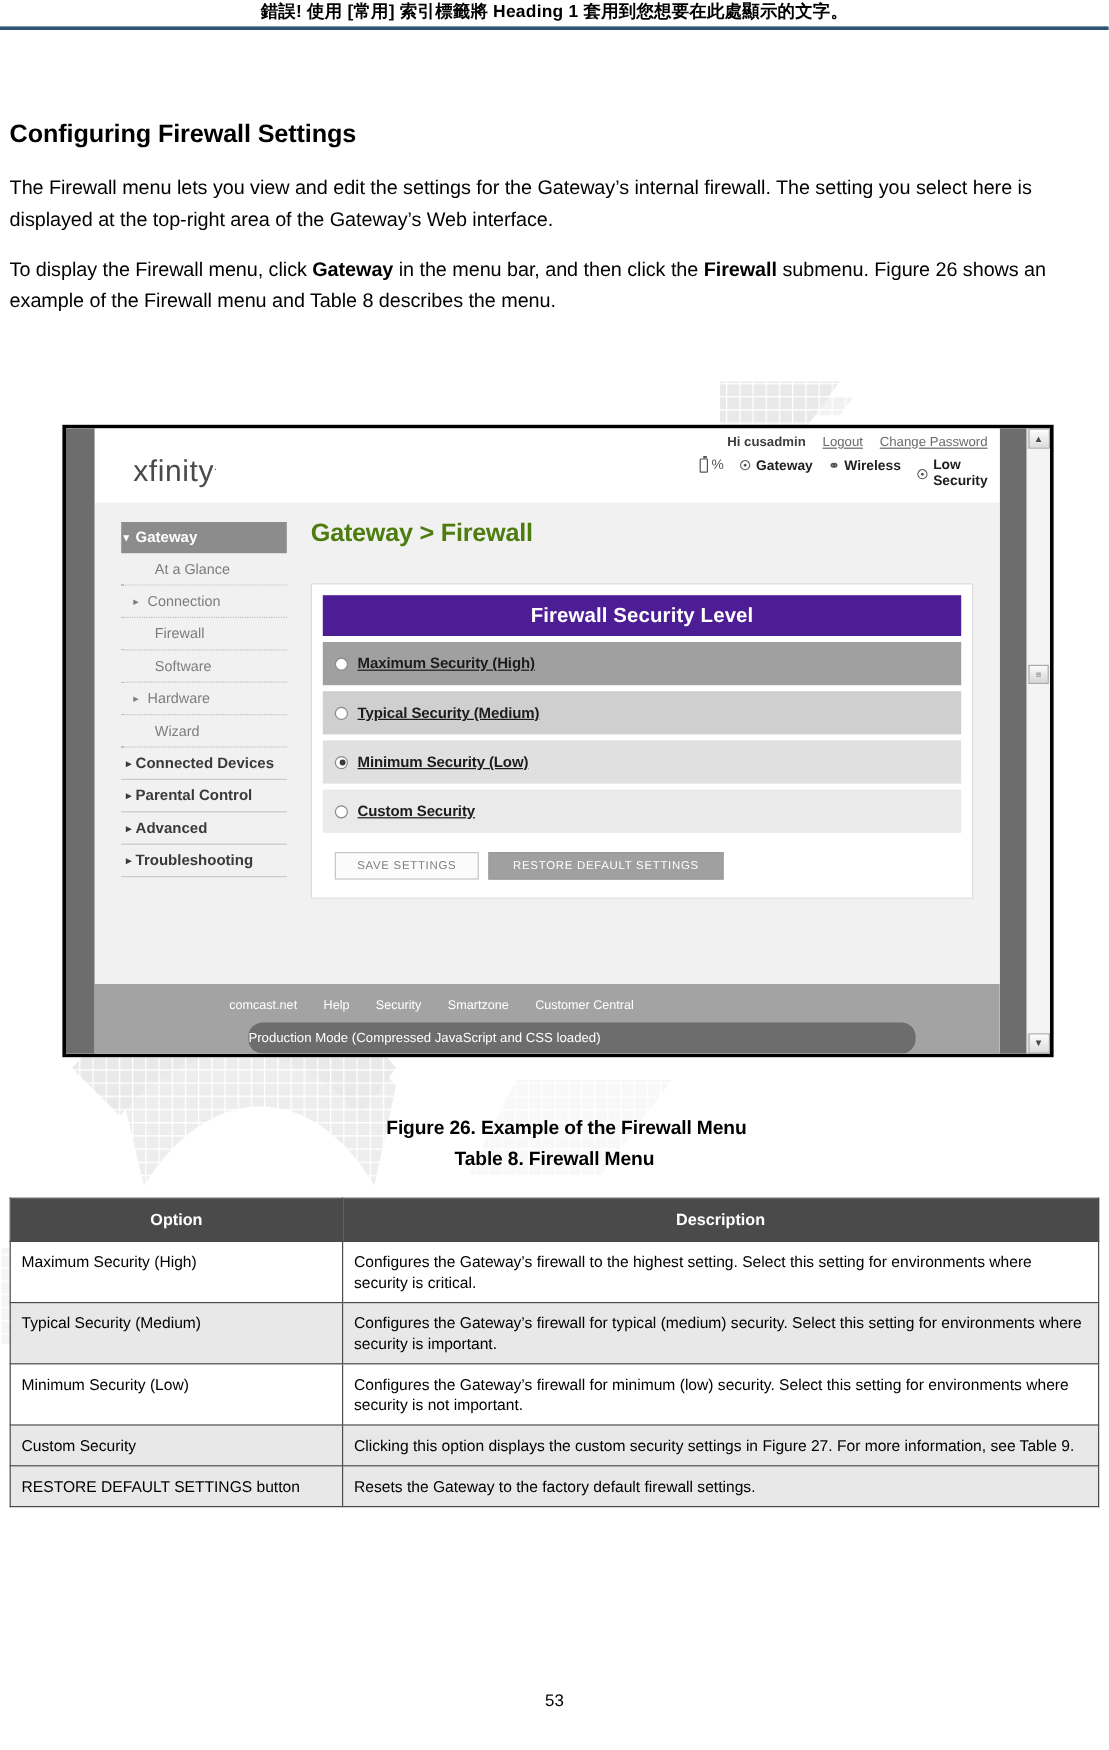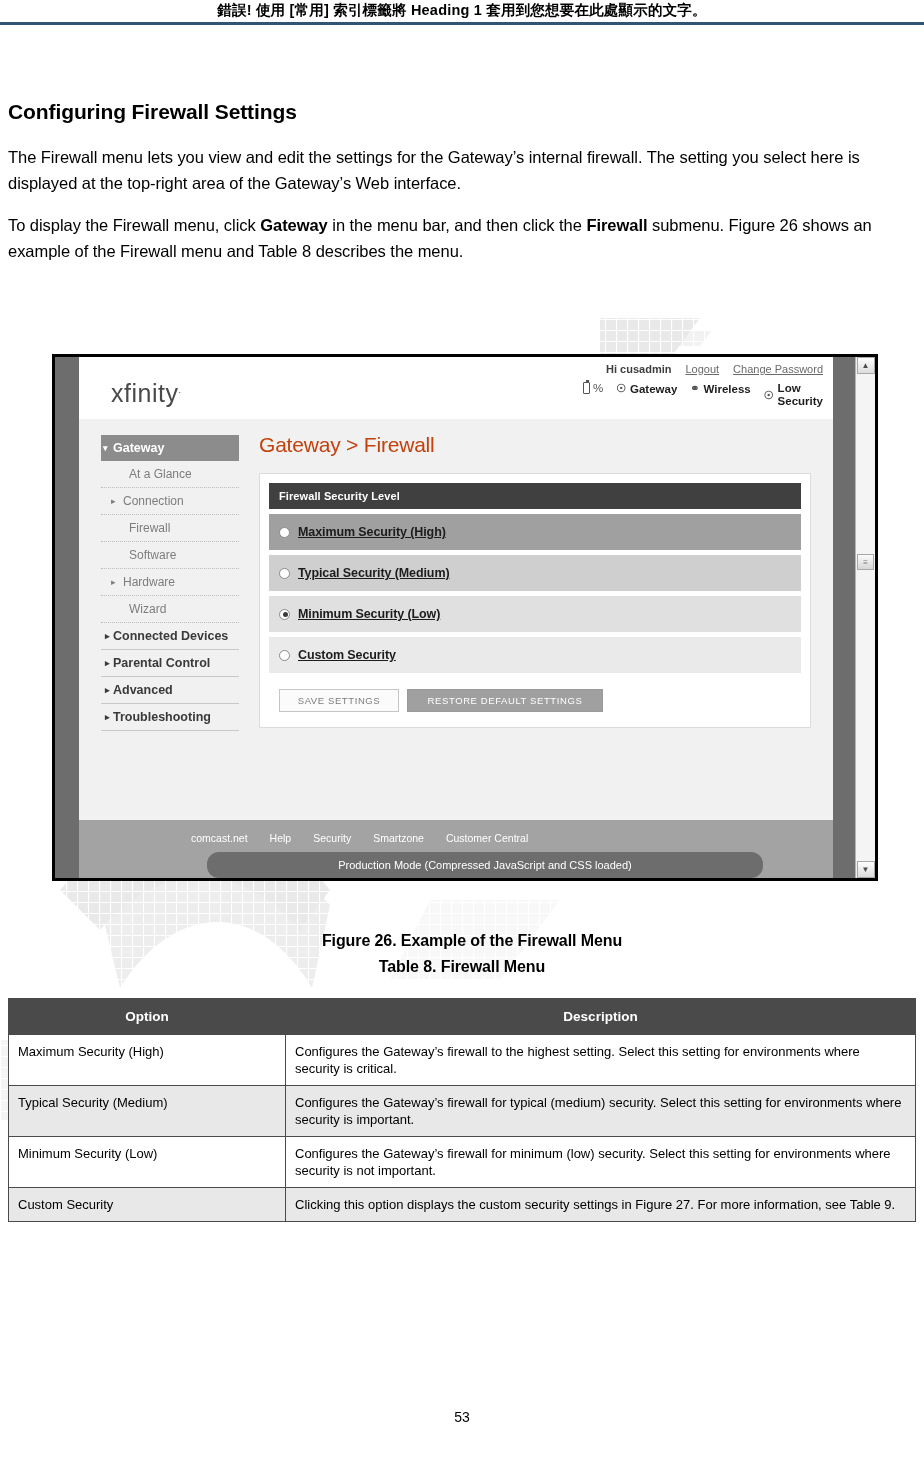--- a/index.html
+++ b/index.html
@@ -99,39 +99,39 @@
   .nav-item.top { font-weight: bold; color: #3a3a3a; font-size: 12.5px; border-bottom: 1px solid #c9c9c9; padding-left: 12px; }
   .nav-item.active { background: #8c8c8c; color: #fff; border-bottom: none; padding-left: 12px; }
   .nav-item.sub { padding-left: 28px; color: #7d7d7d; }
   .nav-item.sub.caret { padding-left: 22px; }
   .caret-r::before { content: "\25B8"; position: absolute; left: 4px; top: 50%; transform: translateY(-50%); font-size: 9px; }
   .nav-item.sub.caret .caret-r::before { left: 10px; }
   .caret-d::before { content: "\25BE"; position: absolute; left: 2px; top: 50%; transform: translateY(-50%); font-size: 9px; }
 
   
   .xf-main { flex: 1 1 auto; padding: 14px 22px 0 10px; }
-  .xf-h1 { font-size: 21px; font-weight: normal; color: #c2410c; margin-bottom: 16px; letter-spacing: -.2px; }
+  .xf-h1 { font-size: 21px; font-weight: bold; color: #4d7c0f; margin-bottom: 29px; letter-spacing: -.2px; }
   .panel { background: #fff; border: 1px solid #dcdcdc; padding: 9px; }
-  .panel-head { background: #404040; color: #fff; font-size: 11px; font-weight: bold;
-    padding: 7px 10px; letter-spacing: .1px; }
+  .panel-head { background: #4c1d95; color: #fff; font-size: 17px; font-weight: bold;
+    padding: 7px 10px; letter-spacing: .1px; text-align: center; }
   .opt-row { display: flex; align-items: center; gap: 8px; padding: 11px 10px; margin-top: 5px; }
   .opt-row .lbl { font-size: 12.5px; font-weight: bold; color: #1c1c1c; text-decoration: underline; letter-spacing: -.1px; }
   .radio { width: 11px; height: 11px; border: 1px solid #8a8a8a; border-radius: 50%; background: #fff;
     flex: 0 0 11px; position: relative; }
   .radio.on::after { content: ""; position: absolute; left: 2.5px; top: 2.5px; width: 5px; height: 5px;
     border-radius: 50%; background: #3a3a3a; }
   .btn-row { display: flex; gap: 8px; margin-top: 16px; padding: 0 10px 6px; }
   .btn { font-size: 9.5px; letter-spacing: .6px; padding: 5px 0; text-align: center; }
   .btn.save { width: 120px; background: #fbfbfb; border: 1px solid #c6c6c6; color: #7d7d7d; }
   .btn.restore { width: 196px; background: #a0a0a0; border: 1px solid #9a9a9a; color: #fff; }
 
   
   .xf-foot { background: #a3a3a3; flex: 0 0 auto; padding: 10px 0 0 0; }
   .xf-foot-links { display: flex; gap: 22px; font-size: 10.5px; color: #fff; padding: 2px 0 8px 112px; }
-  .xf-prod { background: #6d6d6d; color: #fff; font-size: 11px; text-align: center; padding: 7px 0;
+  .xf-prod { background: #6d6d6d; color: #fff; font-size: 11px; text-align: left; padding: 7px 0;
     margin: 0 70px 0 128px; border-radius: 12px; }
 
   
   .cap { text-align: center; font-size: 16px; font-weight: bold; letter-spacing: -.1px; }
   .fig-cap { position: absolute; left: 0; width: 924px; top: 932px; z-index: 2; margin-left: 10px; }
   .tbl-cap { position: absolute; left: 0; width: 924px; top: 958px; z-index: 2; }
 
   
   .tbl { position: absolute; left: 8px; top: 998px; width: 908px; z-index: 2;
      border-collapse: collapse; table-layout: fixed; }
@@ -352,18 +352,22 @@
         <td>Configures the Gateway’s firewall for typical (medium) security. Select this setting for environments where security is important.</td>
       </tr>
       <tr class="norm">
         <td>Minimum Security (Low)</td>
         <td>Configures the Gateway’s firewall for minimum (low) security. Select this setting for environments where security is not important.</td>
       </tr>
       <tr class="alt">
         <td>Custom Security</td>
         <td>Clicking this option displays the custom security settings in Figure 27. For more information, see Table 9.</td>
       </tr>
+      <tr class="alt">
+        <td>RESTORE DEFAULT SETTINGS button</td>
+        <td>Resets the Gateway to the factory default firewall settings.</td>
+      </tr>
     </tbody>
   </table>
 
   <div class="pg-num">53</div>
 
 </div>
 
 </body></html>

